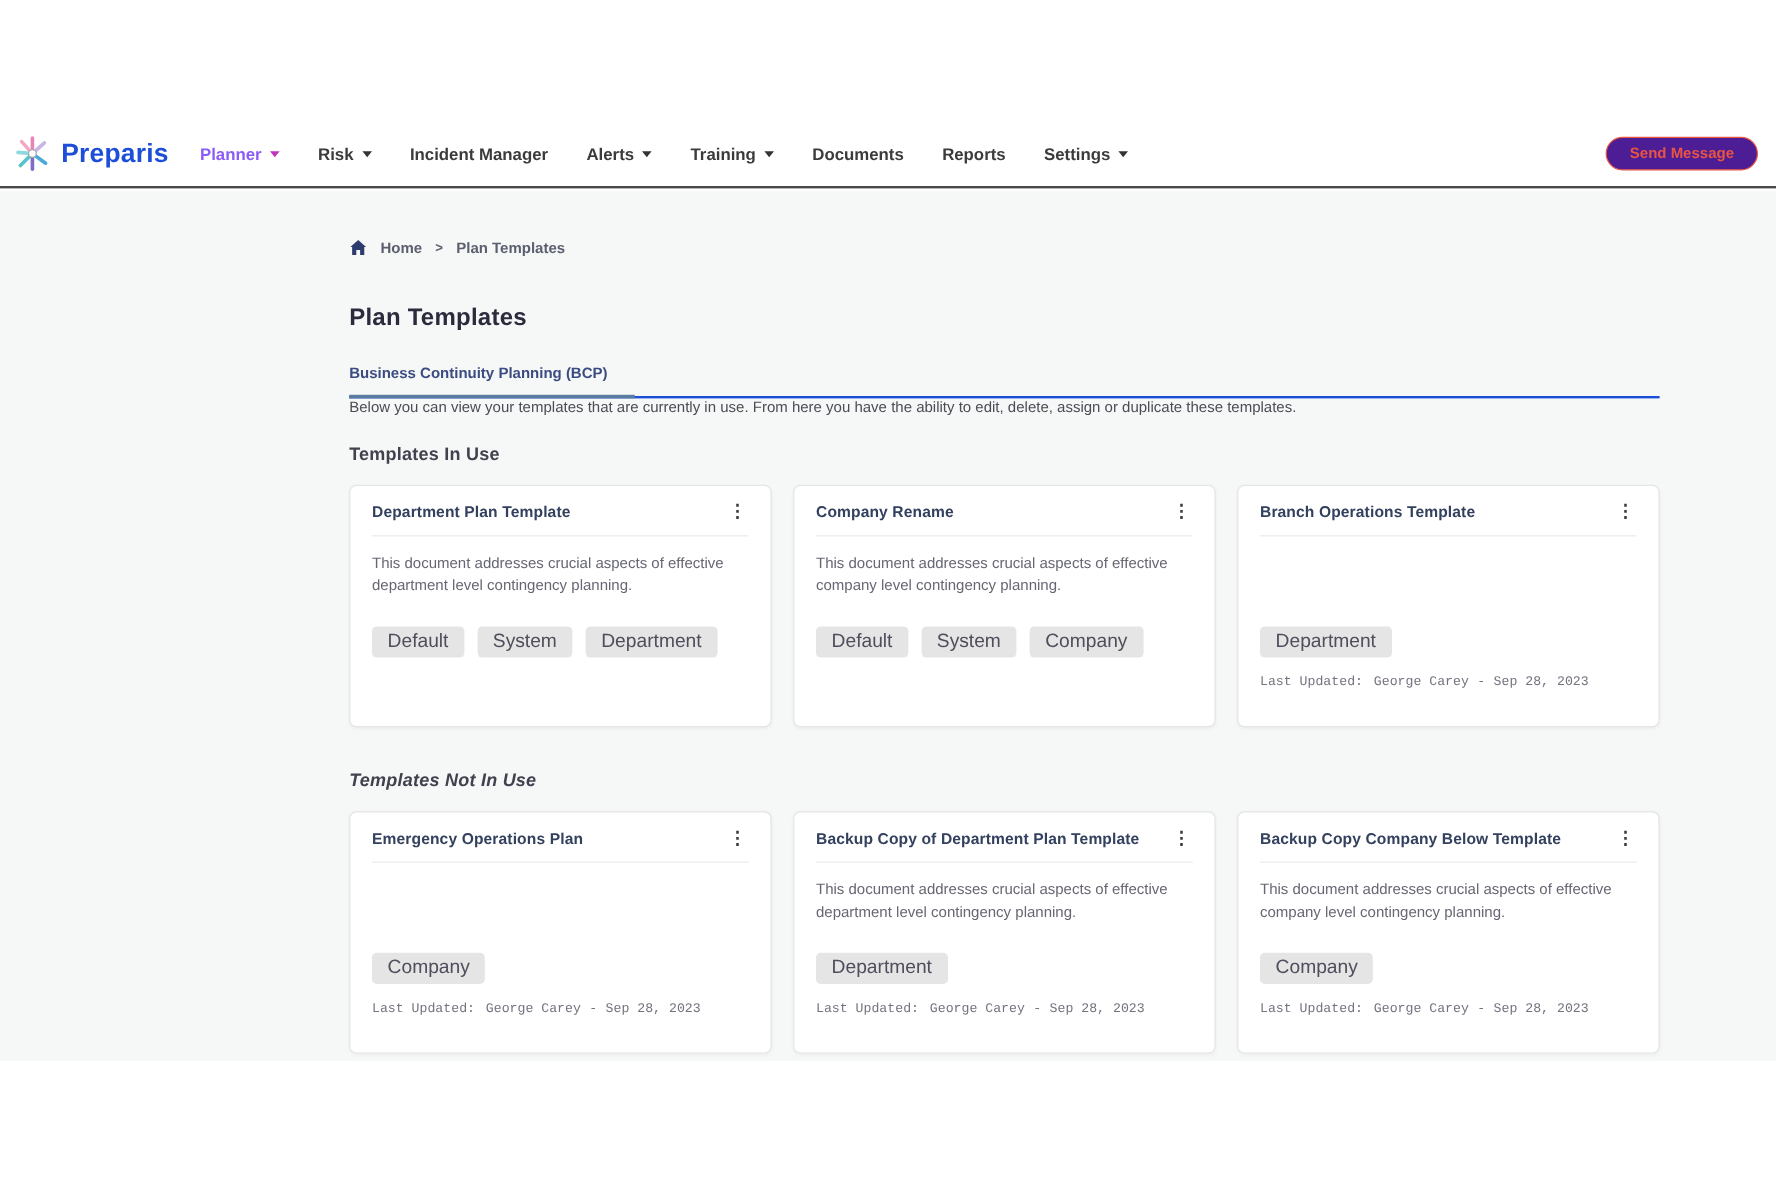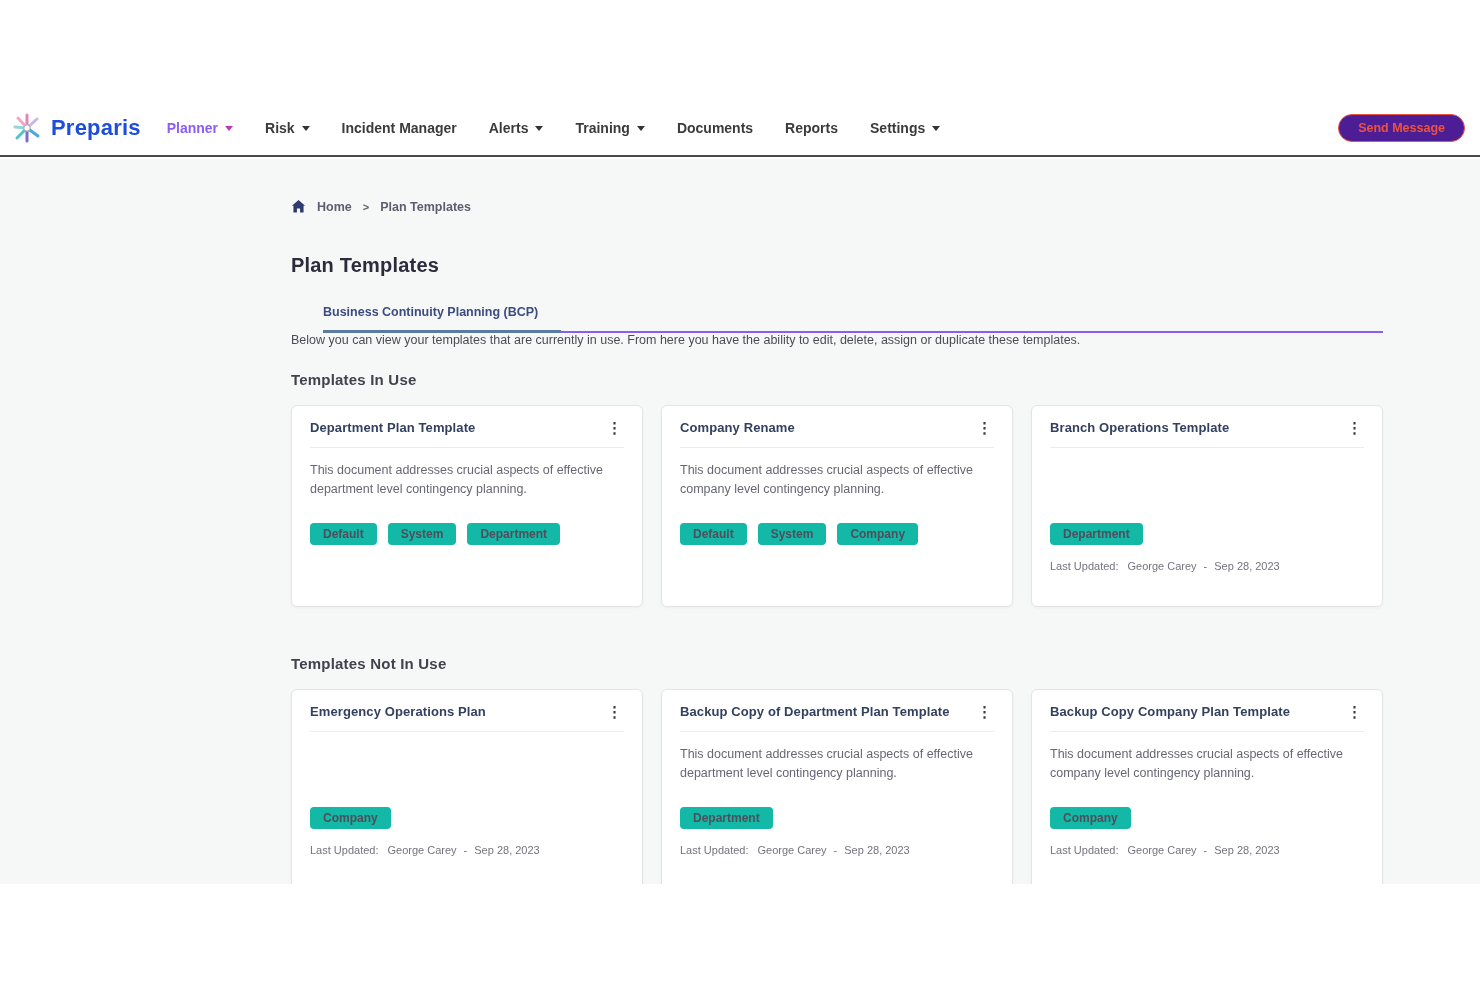--- a/index.html
+++ b/index.html
@@ -35,46 +35,46 @@
   .container { margin-left:291px; width:1092px; }
 
   .breadcrumb { padding-top:40px; display:flex; align-items:center; gap:11px;
                 font-size:12.5px; font-weight:600; color:#5b5f6d; }
   .breadcrumb .home-icon { width:15px; height:15px; display:block; }
   .breadcrumb .sep { font-size:11px; color:#5b5f6d; }
   .breadcrumb .crumb { cursor:pointer; }
 
   .page-title { margin-top:40px; font-size:20px; font-weight:bold; color:#2b2b3d; letter-spacing:.2px; }
 
-  .tabs { margin-top:25px; border-bottom:2px solid #8b5cf6;margin-left:32px; }
+  .tabs { margin-top:25px; border-bottom:2px solid #1d4ed8; }
   .tab { display:inline-block; width:238px; padding-bottom:11px; margin-bottom:-2px;
          font-size:12.5px; font-weight:bold; color:#3c4c82;
          border-bottom:3px solid #5b7ba0; cursor:pointer; }
 
   .page-desc { font-size:12.5px; color:#4c4c55; }
 
   .section-heading { font-size:15px; font-weight:bold; color:#42424f; letter-spacing:.2px; }
   .section-heading.first { margin-top:24px; }
-  .section-heading.second { margin-top:48px; }
+  .section-heading.second { margin-top:36px;font-style:italic; }
 
   .cards-row { margin-top:17px; display:flex; gap:18px; }
   .card { width:352px; height:202px; background:#ffffff; border:1px solid #e5e5e7;
           border-radius:6px; padding:14px 18px 0; box-shadow:0 1px 3px rgba(40,40,60,.05);
           display:flex; flex-direction:column; }
   .card-head { display:flex; justify-content:space-between; align-items:flex-start; }
   .card-title { font-size:13px; font-weight:bold; color:#33415f; letter-spacing:.1px; }
   .kebab { color:#3c3c3c; font-size:15px; font-weight:bold; line-height:1;
            cursor:pointer; padding:0 2px; letter-spacing:0; }
   .card-divider { border-bottom:1px solid #ececee; margin-top:12px; }
   .card-desc { margin-top:13px; height:62px; font-size:12.5px; color:#676774; line-height:1.55; }
   .card-tags { display:flex; gap:11px; }
-  .tag { background:#14b8a6; color:#4e4e5c; font-size:12px; padding:4px 13px;
-         border-radius:4px; white-space:nowrap;font-weight:bold; }
+  .tag { background:#e5e5e5; color:#4e4e5c; font-size:16px; padding:4px 13px;
+         border-radius:4px; white-space:nowrap; }
   .card-footer { margin-top:15px; font-size:11px; color:#73737f; display:flex;
-                 align-items:center; gap:7px; white-space:nowrap; }
+                 align-items:center; gap:7px; white-space:nowrap;font-family:Liberation Mono, monospace; }
   .card-footer .fname { margin-left:2px; }
 </style>
 </head>
 <body>
 
 <div class="page">
 
   <div class="header">
     <div class="logo">
       <svg class="logo-mark" viewBox="0 0 34 34">
@@ -232,21 +232,21 @@
           <div class="card-footer">
             <span>Last Updated:</span>
             <span class="fname">George Carey</span>
             <span>-</span>
             <span>Sep 28, 2023</span>
           </div>
         </div>
 
         <div class="card">
           <div class="card-head">
-            <span class="card-title">Backup Copy Company Plan Template</span>
+            <span class="card-title">Backup Copy Company Below Template</span>
             <span class="kebab">⋮</span>
           </div>
           <div class="card-divider"></div>
           <div class="card-desc">This document addresses crucial aspects of effective company level contingency planning.</div>
           <div class="card-tags">
             <span class="tag">Company</span>
           </div>
           <div class="card-footer">
             <span>Last Updated:</span>
             <span class="fname">George Carey</span>

